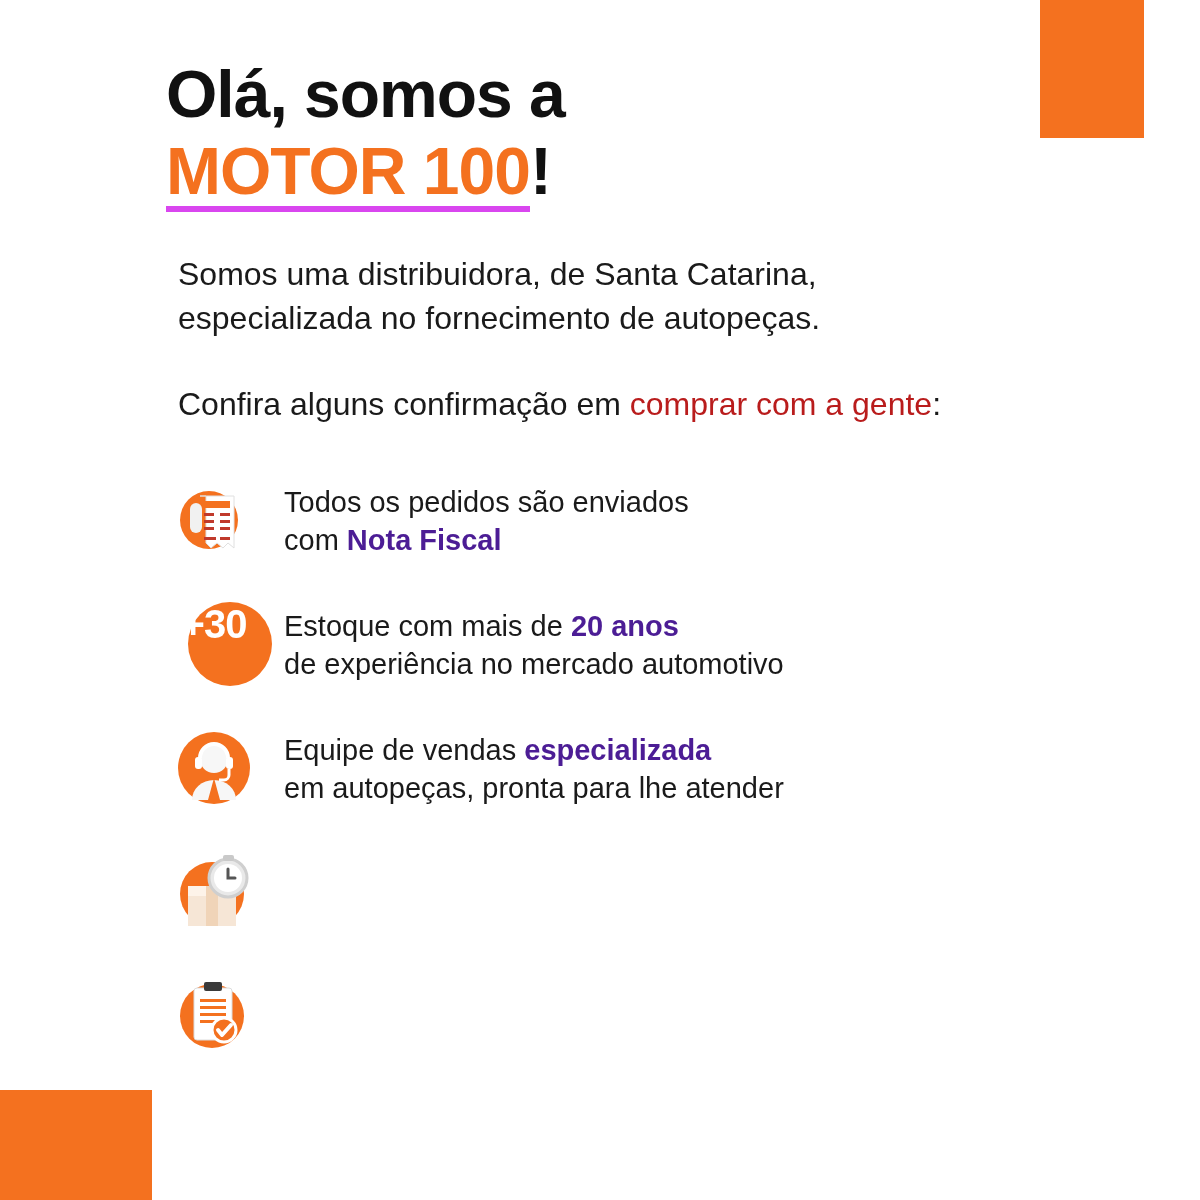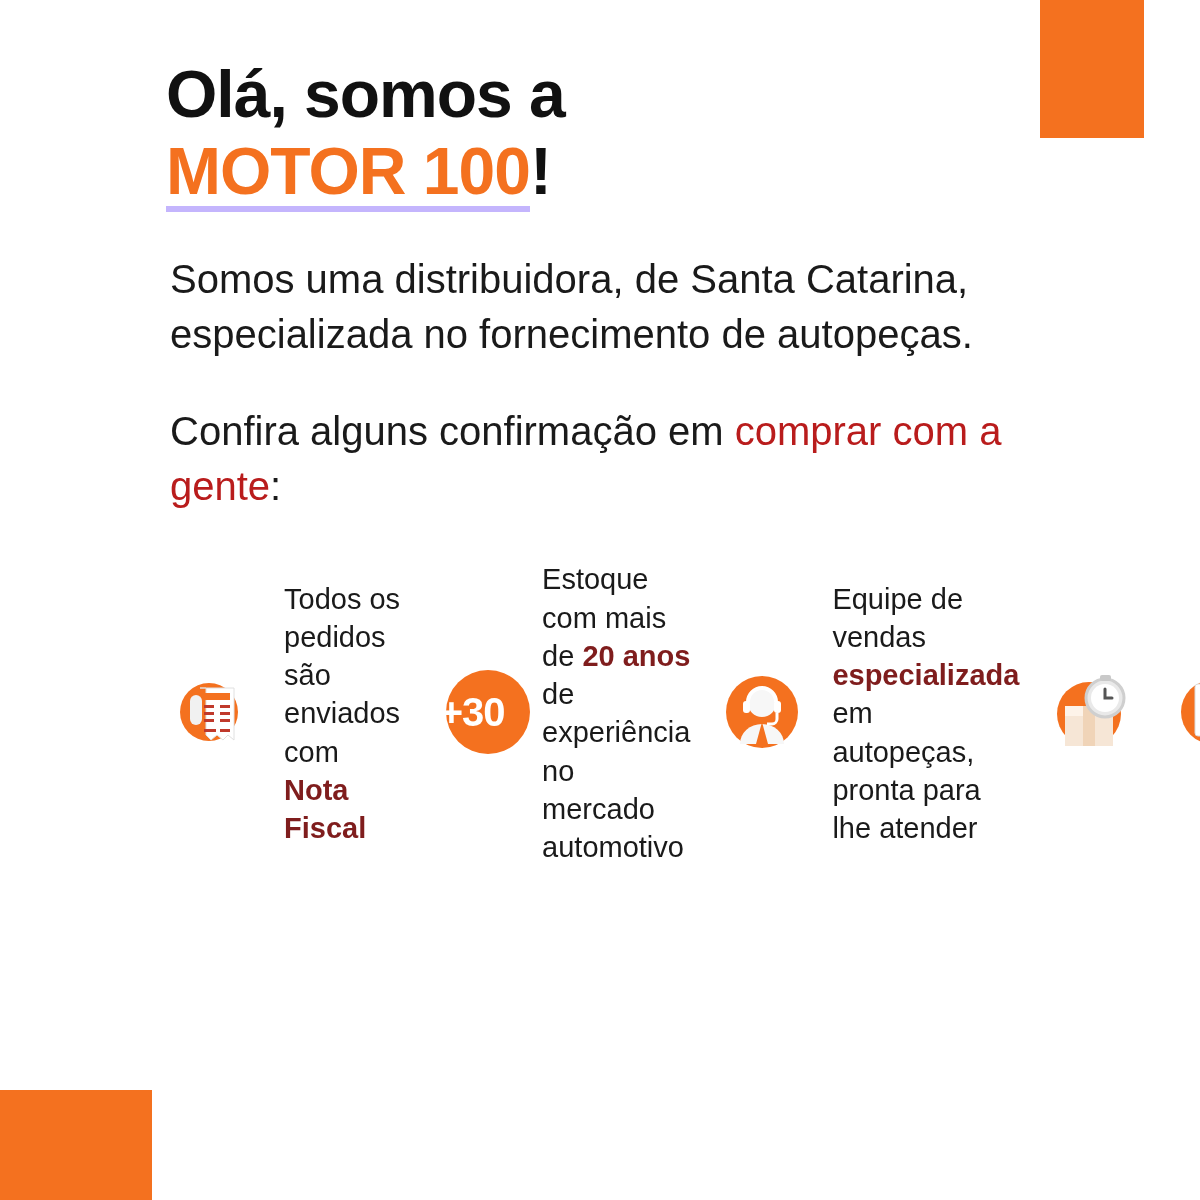--- a/index.html
+++ b/index.html
@@ -45,53 +45,53 @@
   .headline {
     font-size: 66px;
     font-weight: bold;
     line-height: 1.04;
     letter-spacing: -1px;
     color: #111111;
     margin: 0;
   }
   .headline .brand {
     color: #f4711f;
-    border-bottom: 6px solid #c4b5fd;
+    border-bottom: 6px solid #d946ef;
     padding-bottom: 2px;
     display: inline-block;
     line-height: 1.0;
   }
   .headline .bang {
     color: #111111;
   }
   .headline-line2 {
     margin-top: 8px;
   }
 
   .para {
-    font-size: 40px;
+    font-size: 32px;
     line-height: 1.38;
     color: #1a1a1a;
-    margin: 4px;
+    margin: 12px;
   }
   .para-intro {
     margin-top: 40px;
   }
   .para-benefits {
     margin-top: 42px;
   }
   .orange-text {
     color: #b91c1c;
   }
 
   
   .benefits {
     margin-top: 44px;
     display: flex;
-    flex-direction: row;
+    flex-direction: column;
     gap: 24px;
   }
   .benefit {
     display: flex;
     align-items: center;
     gap: 18px;
     min-height: 100px;
   }
   .benefit-icon {
     flex: 0 0 100px;
@@ -99,33 +99,33 @@
     height: 100px;
     position: relative;
   }
   .benefit-text {
     font-size: 29px;
     line-height: 1.32;
     color: #1a1a1a;
     padding-top: 2px;
   }
   .benefit-text .hl {
-    color: #7f1d1d;
+    color: #4c1d95;
     font-weight: bold;
   }
 
   
   .badge30 {
     position: absolute;
     left: 4px;
     top: 8px;
     width: 92px;
     height: 84px;
     display: flex;
-    align-items: center;
+    align-items: flex-start;
     justify-content: center;
     color: #ffffff;
     font-weight: bold;
     font-size: 40px;
     letter-spacing: -1px;
   }
   .badge30 .circ {
     position: absolute;
     left: 18px;
     top: 0;

